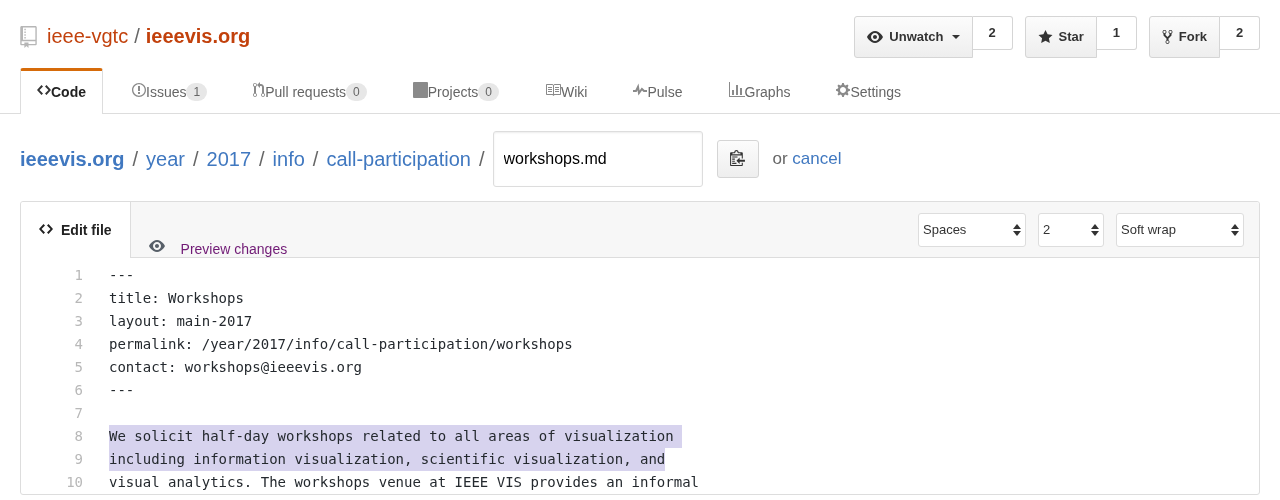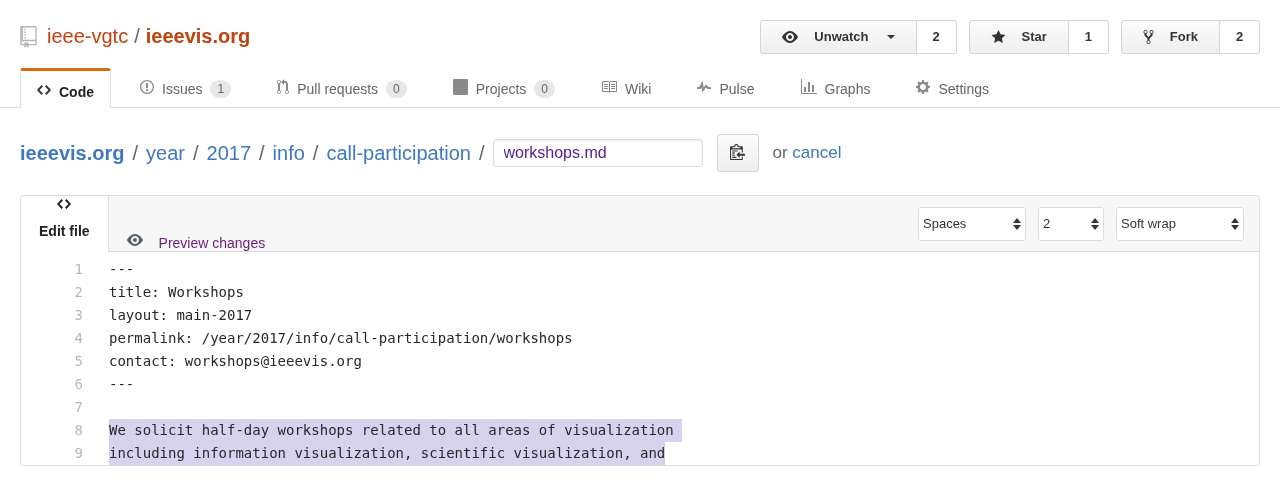--- a/index.html
+++ b/index.html
@@ -10,69 +10,69 @@
   .pagehead { display:flex; justify-content:space-between; align-items:center;
     padding:13px 20px 0 20px; height:60px; }
   .repo-title { display:flex; align-items:center; font-size:20px; color:#4078c0; }
   .repo-title .repo-ic { color:#b6b6b6; margin-right:10px; display:flex; }
   .repo-title a { color:#c2410c; text-decoration:none; cursor:pointer; }
   .repo-title .sep { color:#666; margin:0 6px; }
   .repo-title .repo-name { font-weight:700; }
 
   .action-groups { display:flex; gap:12px; }
   .btn-group { display:flex; }
-  .btn { display:flex; align-items:center; gap:16px; height:34px; padding:0 21px;
+  .btn { display:flex; align-items:center; gap:6px; height:42px; padding:0 12px;
     background:linear-gradient(#fcfcfc,#eee); border:1px solid #d5d5d5;
     border-radius:3px 0 0 3px; font-size:13px; font-weight:700; color:#333; cursor:pointer; }
   .btn svg { display:block; }
   .social-count { display:flex; align-items:center; justify-content:center; height:34px;
     min-width:40px; padding:0 12px; background:#fff; border:1px solid #d5d5d5;
     border-left:none; border-radius:0 3px 3px 0; font-size:13px; font-weight:700;
     color:#333; cursor:pointer; }
   .caret-down { width:0; height:0; border:4px solid transparent; border-top-color:#333;
     margin-top:4px; margin-left:2px; }
 
   
   .reponav { display:flex; align-items:stretch; padding:0 20px;
     border-bottom:1px solid #ddd; margin-top:8px; }
-  .reponav-item { display:flex; align-items:center; gap:8px; padding:7px 16px;
+  .reponav-item { display:flex; align-items:center; gap:0; padding:13px 16px;
     font-size:14px; color:#666; cursor:pointer; border:1px solid transparent;
     border-bottom:none; position:relative; margin-bottom:-1px; }
   .reponav-item svg { color:#8a8a8a; }
   .reponav-item.selected { background:#fff; border-color:#ddd; border-top:3px solid #d66b0a;
     border-radius:3px 3px 0 0; font-weight:700; color:#222; padding-top:11px; }
   .reponav-item.selected svg { color:#333; }
   .reponav-item + .reponav-item { margin-left:12px; }
   .counter { background:#e7e7e7; border-radius:10px; padding:2px 7px; font-size:12px;
     color:#666; font-weight:400; }
 
   
   .file-nav { display:flex; align-items:center; padding:0 20px; margin-top:25px;
     font-size:20px; height:40px; }
   .file-nav a { color:#4078c0; text-decoration:none; cursor:pointer; }
   .file-nav .root { font-weight:700; }
   .file-nav .sep { color:#666; margin:0 8px; }
-  .filename-input { width:210px; height:28px; border:1px solid #ddd; border-radius:3px;
-    font-size:16px; padding:0 10px; color:#4c1d95; outline:none;
+  .filename-input { width:210px; height:56px; border:1px solid #ddd; border-radius:3px;
+    font-size:16px; padding:0 10px; color:#000000; outline:none;
     box-shadow:inset 0 1px 2px rgba(0,0,0,0.075);
     font-family:"Liberation Sans","DejaVu Sans",sans-serif; }
   .clippy-btn { display:flex; align-items:center; justify-content:center; width:42px;
     height:38px; margin-left:14px; background:linear-gradient(#fcfcfc,#eee);
     border:1px solid #d5d5d5; border-radius:3px; cursor:pointer; color:#333; }
   .or-cancel { margin-left:14px; font-size:17px; color:#666; }
   .or-cancel a { font-size:17px;margin-top:48px; }
 
   
   .file-box { margin:22px 20px 0 20px; border:1px solid #ddd; border-radius:3px;
     background:#fff; }
   .file-header { display:flex; align-items:stretch; height:56px; background:#f7f7f7;
     border-bottom:1px solid #ddd; border-radius:3px 3px 0 0; }
   .edit-tab { display:flex; align-items:center; gap:8px; background:#fff;
     border-right:1px solid #ddd; padding:0 18px; font-size:14px; font-weight:700;
-    color:#222; margin-bottom:-1px; border-top-left-radius:3px; cursor:pointer;flex-direction:column; }
+    color:#222; margin-bottom:-1px; border-top-left-radius:3px; cursor:pointer; }
   .preview-tab { display:flex; align-items:flex-end; gap:16px; padding:0 18px;
     font-size:14px; color:#701a75; cursor:pointer; }
   .preview-tab svg { color:#586069; }
   .editor-settings { margin-left:auto; display:flex; align-items:center; gap:12px;
     padding-right:15px; }
   .select-btn { display:flex; align-items:center; justify-content:space-between;
     height:34px; background:#fff; border:1px solid #ddd; border-radius:3px;
     padding:0 4px; font-size:13px; color:#333; cursor:pointer; gap:16px; }
   .select-btn.w-spaces { min-width:108px; }
   .select-btn.w-size   { min-width:66px; }
@@ -302,15 +302,19 @@
   <div class="code-row">
     <span class="ln">8</span>
     <span class="lc sel">We solicit half-day workshops related to all areas of visualization </span>
   </div>
 
   <div class="code-row">
     <span class="ln">9</span>
     <span class="lc sel">including information visualization, scientific visualization, and</span>
   </div>
 
+  <div class="code-row">
+    <span class="ln">10</span>
+    <span class="lc">visual analytics. The workshops venue at IEEE VIS provides an informal</span>
+  </div>
 </div>
   </div>
 </div>
 
 </body></html>

